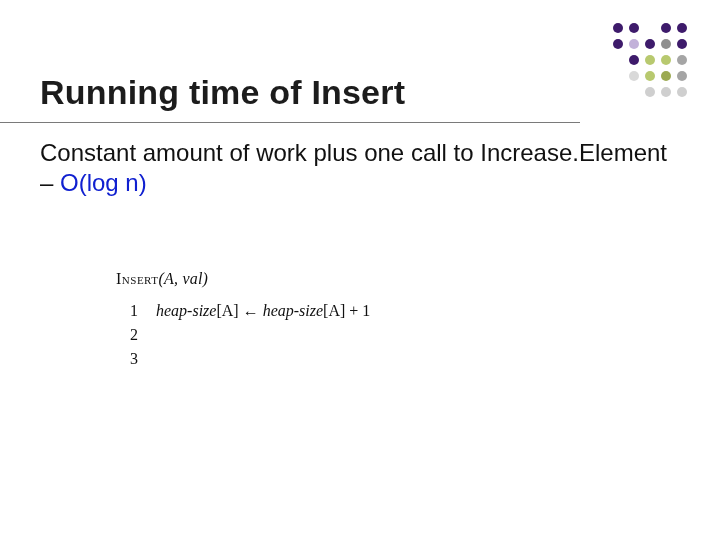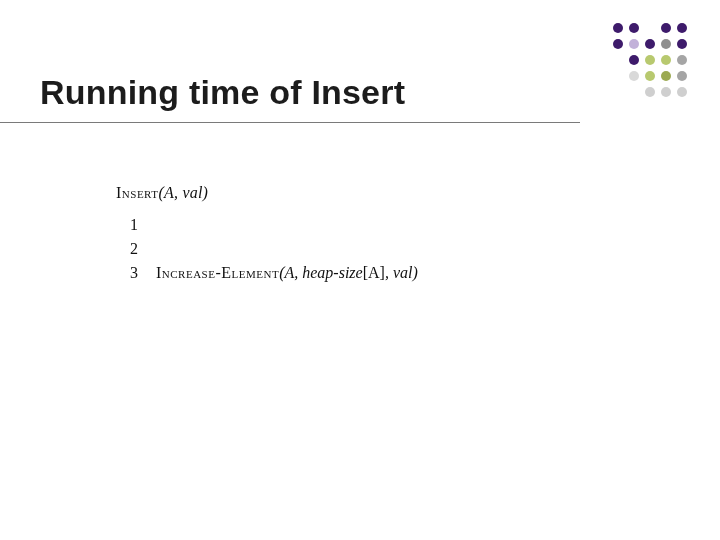--- a/index.html
+++ b/index.html
@@ -51,35 +51,38 @@
         <div class="dot" style="background: rgb(207, 207, 207);"></div>
         <div class="dot" style="background: rgb(207, 207, 207);"></div>
         <div class="dot" style="background: rgb(207, 207, 207);"></div>
       </div>
   </div>
 
   <div class="hr"></div>
 
   <h1 class="title">Running time of Insert</h1>
 
+  <div class="body">
+    <span>Constant amount of work plus one call to Increase.Element – </span><span class="complexity">O(log n)</span>
+  </div>
 
   <div class="pseudo">
     <div class="hdr">
       <span class="sc">Insert</span><span class="it">(A, val)</span>
     </div>
 
     <div class="row">
       <span class="ln">1</span>
+      <span>
+        <span class="it">heap-size</span><span>[A]</span><span> ← </span><span class="it">heap-size</span><span>[A]</span><span> + 1</span>
+      </span>
     </div>
 
     <div class="row">
       <span class="ln">2</span>
     </div>
 
     <div class="row">
       <span class="ln">3</span>
-      <span>
-        <span class="sc">Increase-Element</span><span class="it">(A, </span><span class="it">heap-size</span><span>[A]</span><span class="it">, val)</span>
-      </span>
     </div>
   </div>
 
 </div>
 
 </body></html>

